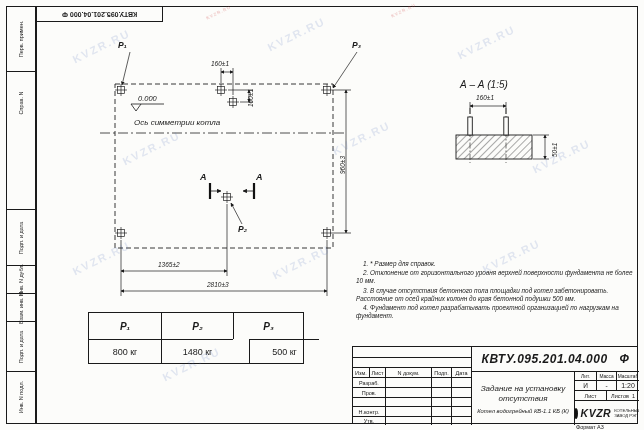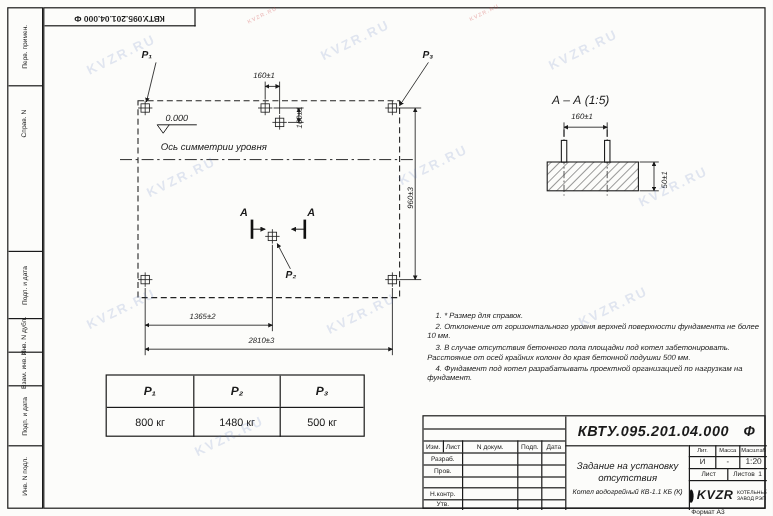--- a/index.html
+++ b/index.html
@@ -188,39 +188,39 @@
         <line x1="533" y1="159" x2="549" y2="159"></line>
         <line x1="545" y1="135" x2="545" y2="159" marker-start="url(#ar)" marker-end="url(#ar)"></line>
       </g>
     </g>
   </svg>
 
   <div class="lbl plabel" style="left:118px;top:40px">P₁</div>
   <div class="lbl plabel" style="left:352px;top:40px">P₃</div>
   <div class="lbl plabel" style="left:238px;top:224px">P₂</div>
   <div class="lbl" style="left:138px;top:94px;font-size:7.5px">0.000</div>
-  <div class="lbl" style="left:134px;top:118px;font-size:8px">Ось симметрии уровня</div>
+  <div class="lbl" style="left:134px;top:118px;font-size:8px">Ось симметрии котла</div>
   <div class="lbl" style="left:211px;top:60px">160±1</div>
   <div class="lbl rot" style="left:247px;top:107px">160±1</div>
   <div class="lbl rot" style="left:339px;top:174px">960±3</div>
   <div class="lbl" style="left:158px;top:261px">1365±2</div>
   <div class="lbl" style="left:207px;top:281px">2810±3</div>
   <div class="lbl alabel" style="left:200px;top:172px">А</div>
   <div class="lbl alabel" style="left:256px;top:172px">А</div>
   <div class="lbl" style="left:460px;top:79px;font-size:10px">А – А (1:5)</div>
   <div class="lbl" style="left:476px;top:94px">160±1</div>
   <div class="lbl rot" style="left:551px;top:157px">50±1</div>
 
   <div class="ltable">
     <div class="tcell nl nt hfont" style="left:0;top:0;width:72px;height:26px">P₁</div>
     <div class="tcell nt hfont" style="left:72px;top:0;width:72px;height:26px">P₂</div>
     <div class="tcell nt hfont" style="left:144px;top:0;width:70px;height:26px">P₃</div>
     <div class="tcell nl vfont" style="left:0;top:26px;width:72px;height:25px">800 кг</div>
     <div class="tcell vfont" style="left:72px;top:26px;width:72px;height:25px">1480 кг</div>
-    <div class="tcell vfont" style="left:144px;top:26px;width:70px;height:25px">500 кг</div>
+    <div class="tcell vfont" style="left:160px;top:26px;width:70px;height:25px">500 кг</div>
   </div>
 
   <div class="notes">
     <p class="note">1. * Размер для справок.</p>
     <p class="note">2. Отклонение от горизонтального уровня верхней поверхности фундамента не более 10 мм.</p>
     <p class="note">3. В случае отсутствия бетонного пола площадки под котел забетонировать. Расстояние от осей крайних колонн до края бетонной подушки 500 мм.</p>
     <p class="note">4. Фундамент под котел разрабатывать проектной организацией по нагрузкам на фундамент.</p>
   </div>
 
   <div class="tblock">

